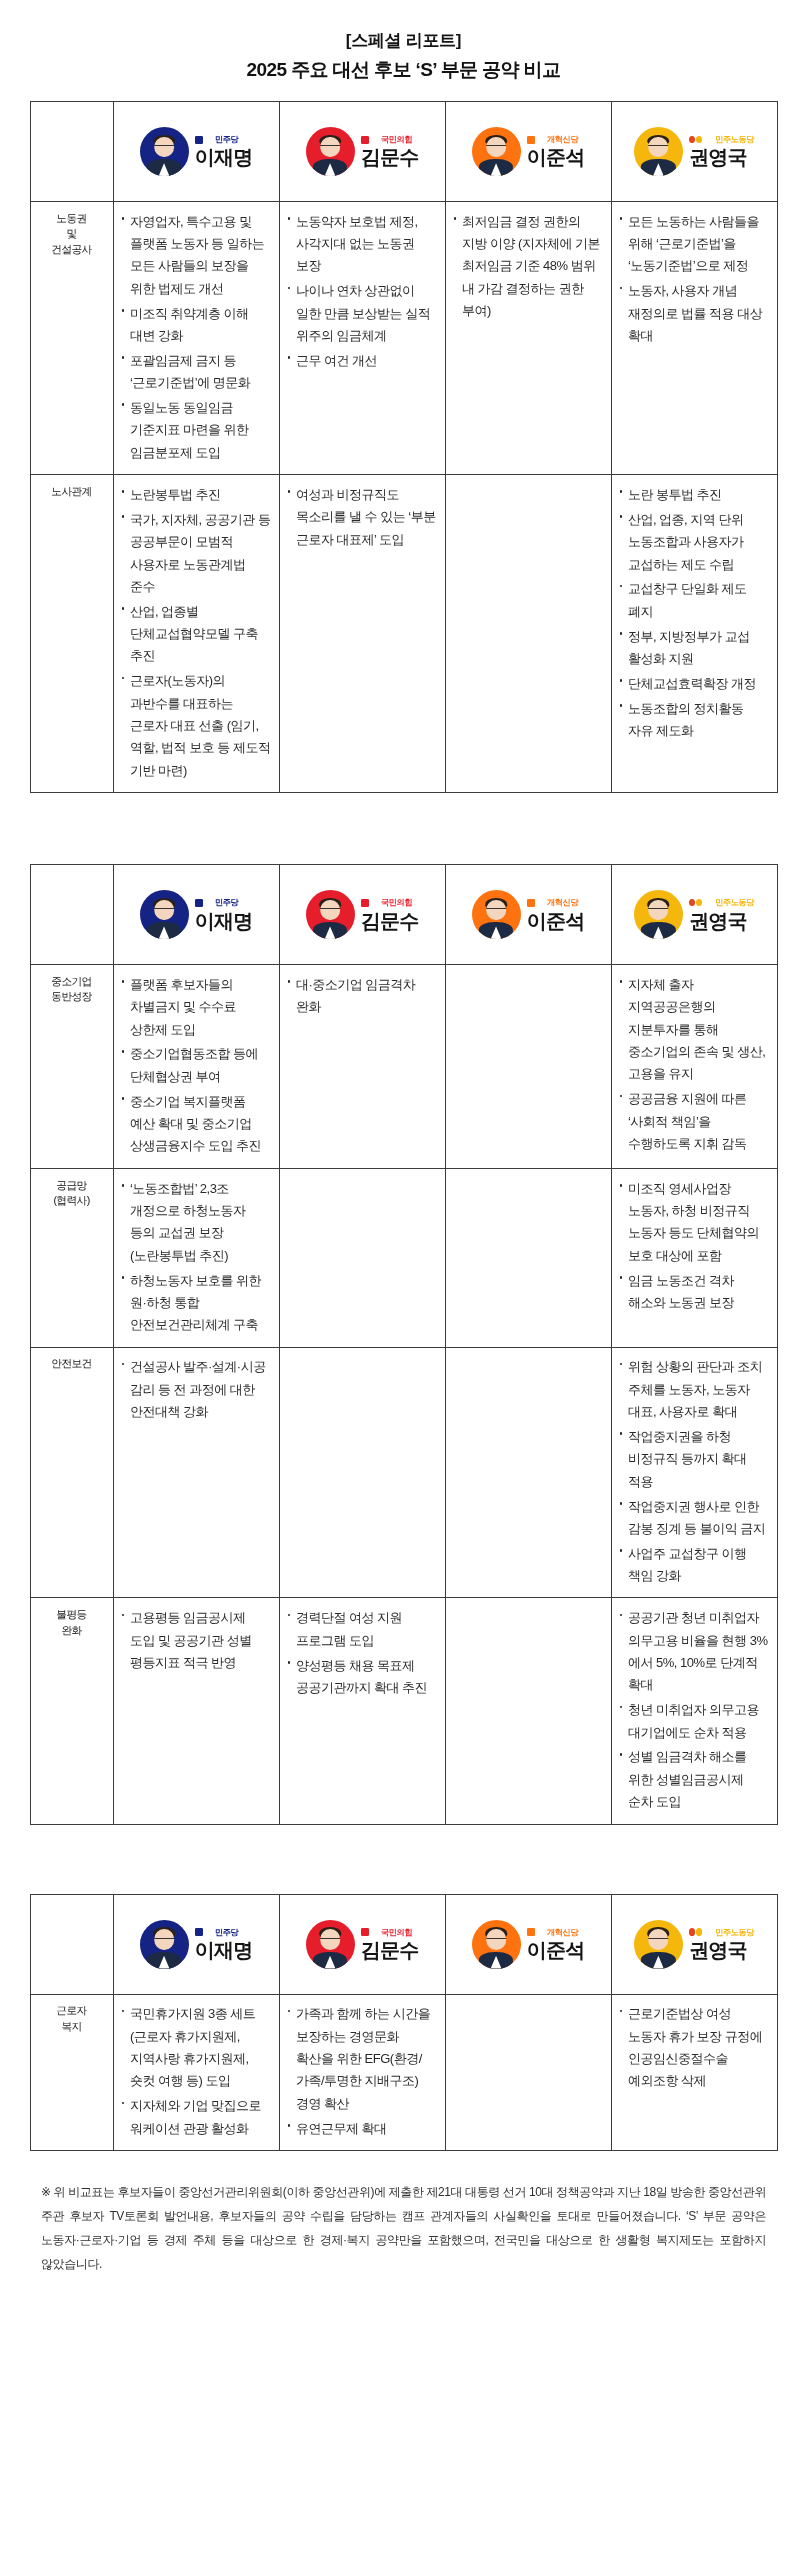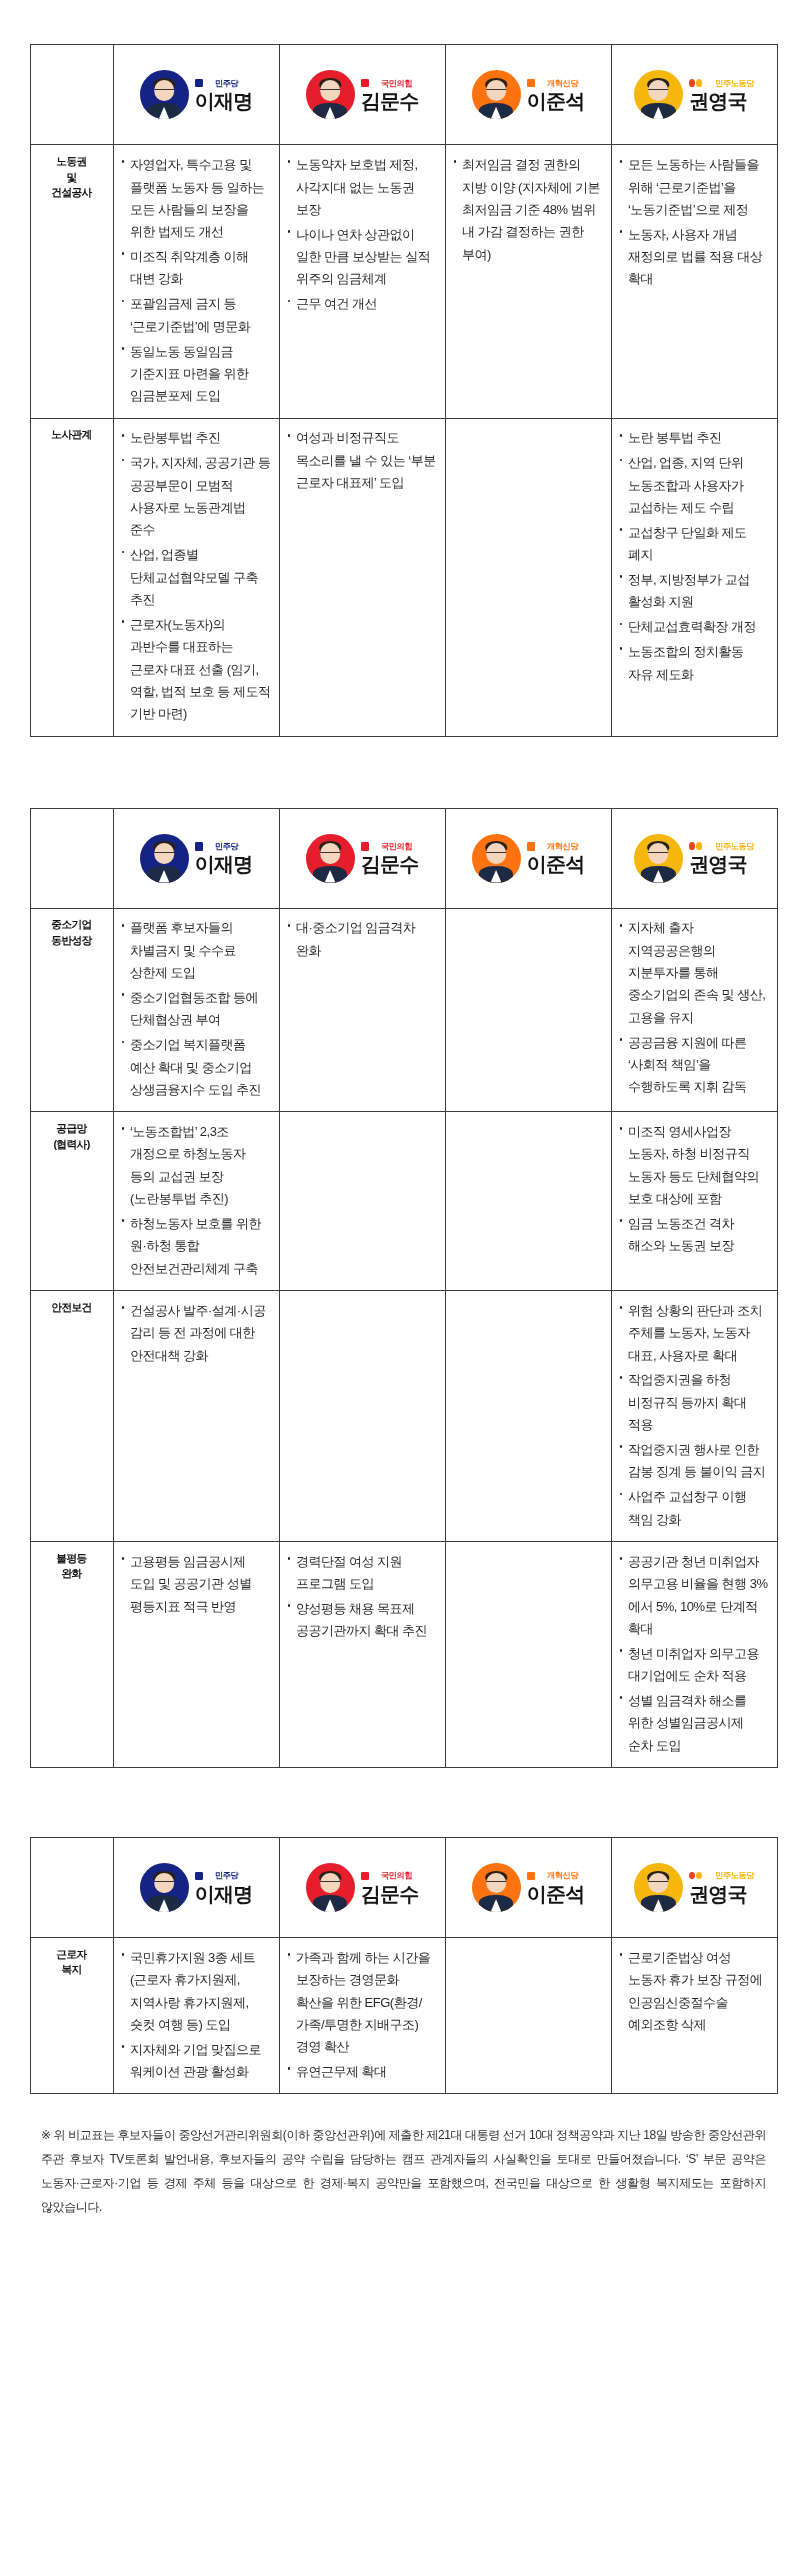--- a/index.html
+++ b/index.html
@@ -156,21 +156,21 @@
     letter-spacing: -0.8px;
     color: #141414;
     line-height: 1.1;
   }
 
   
   td.row-label {
     text-align: center;
     vertical-align: middle;
     font-size: 10.7px;
-    font-weight: 700;
+    font-weight: 400;
     letter-spacing: -0.6px;
     line-height: 1.45;
     color: #141414;
     padding: 6.3px 2.5px;
   }
 
   
   ul.pl {
     list-style: none;
     margin: 0; padding: 0;
@@ -210,20 +210,22 @@
     color: #2f2f2f;
     text-align: justify;
     word-break: keep-all;
     padding-bottom: 38px;
   }
 </style>
 </head>
 <body>
 
 <div class="title-block">
+  <div class="title-line1">[스페셜 리포트]</div>
+  <div class="title-line2">2025 주요 대선 후보 ‘S’ 부문 공약 비교</div>
 </div>
 
 <div class="table-wrap">
   <table class="cmp">
     <colgroup>
       <col class="c-label">
         <col class="c-cand">
         <col class="c-cand">
         <col class="c-cand">
         <col class="c-cand">

